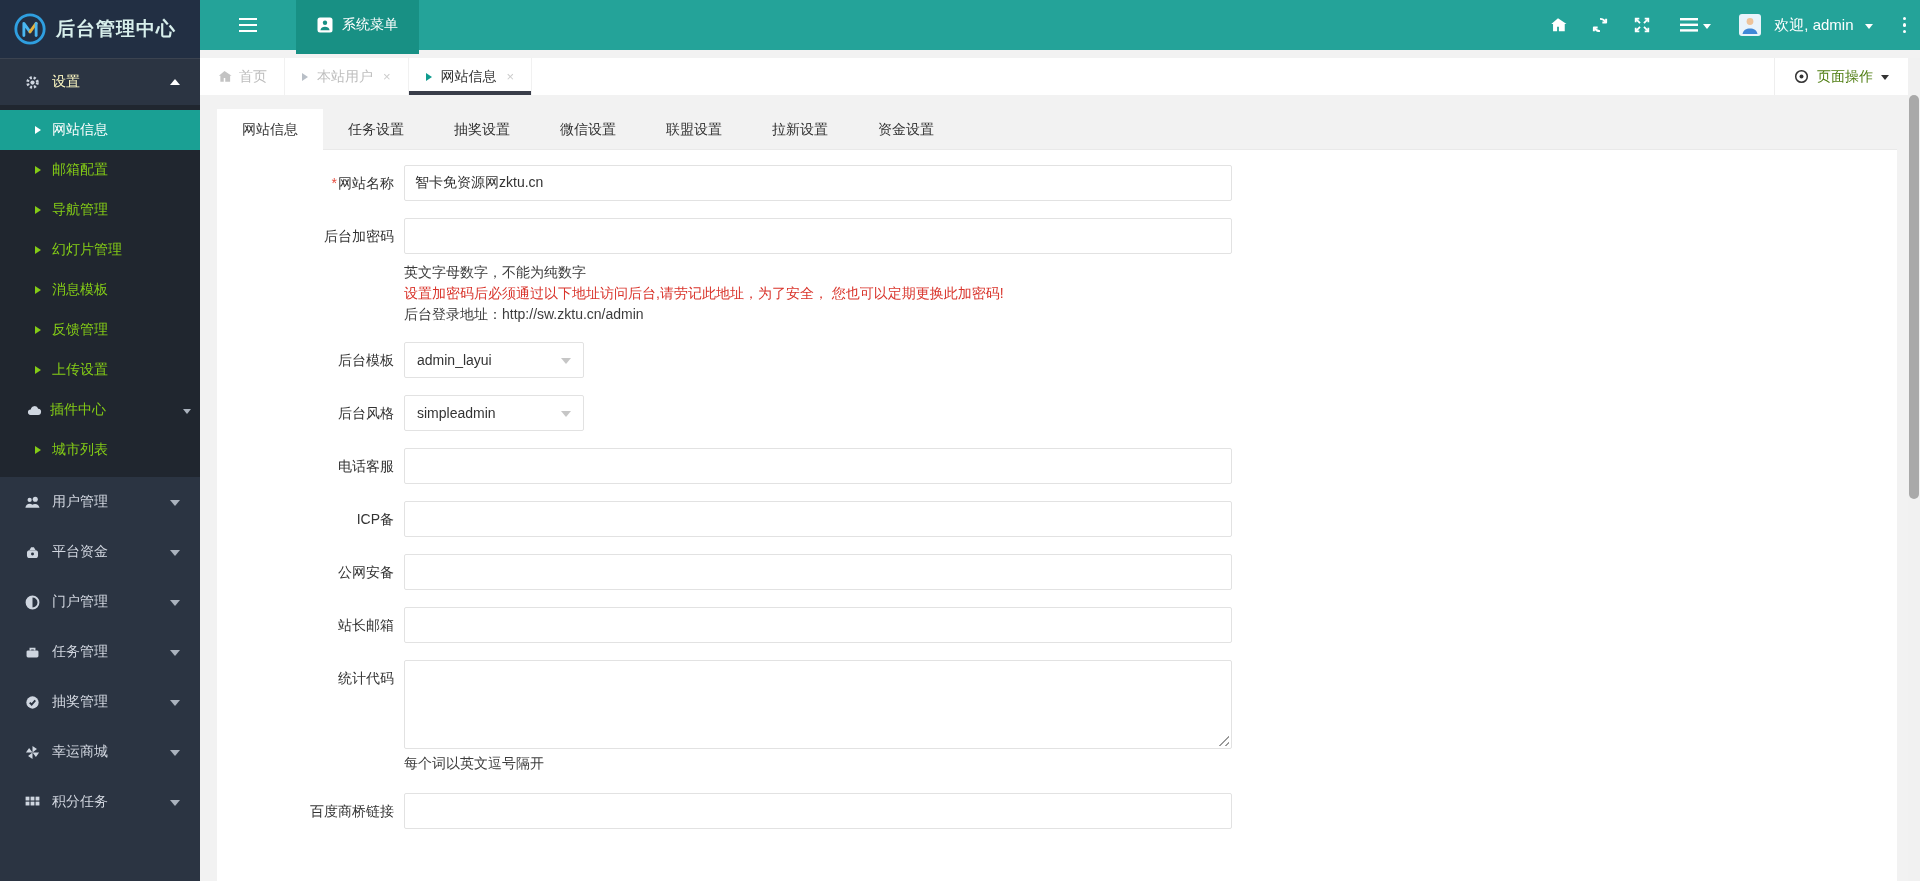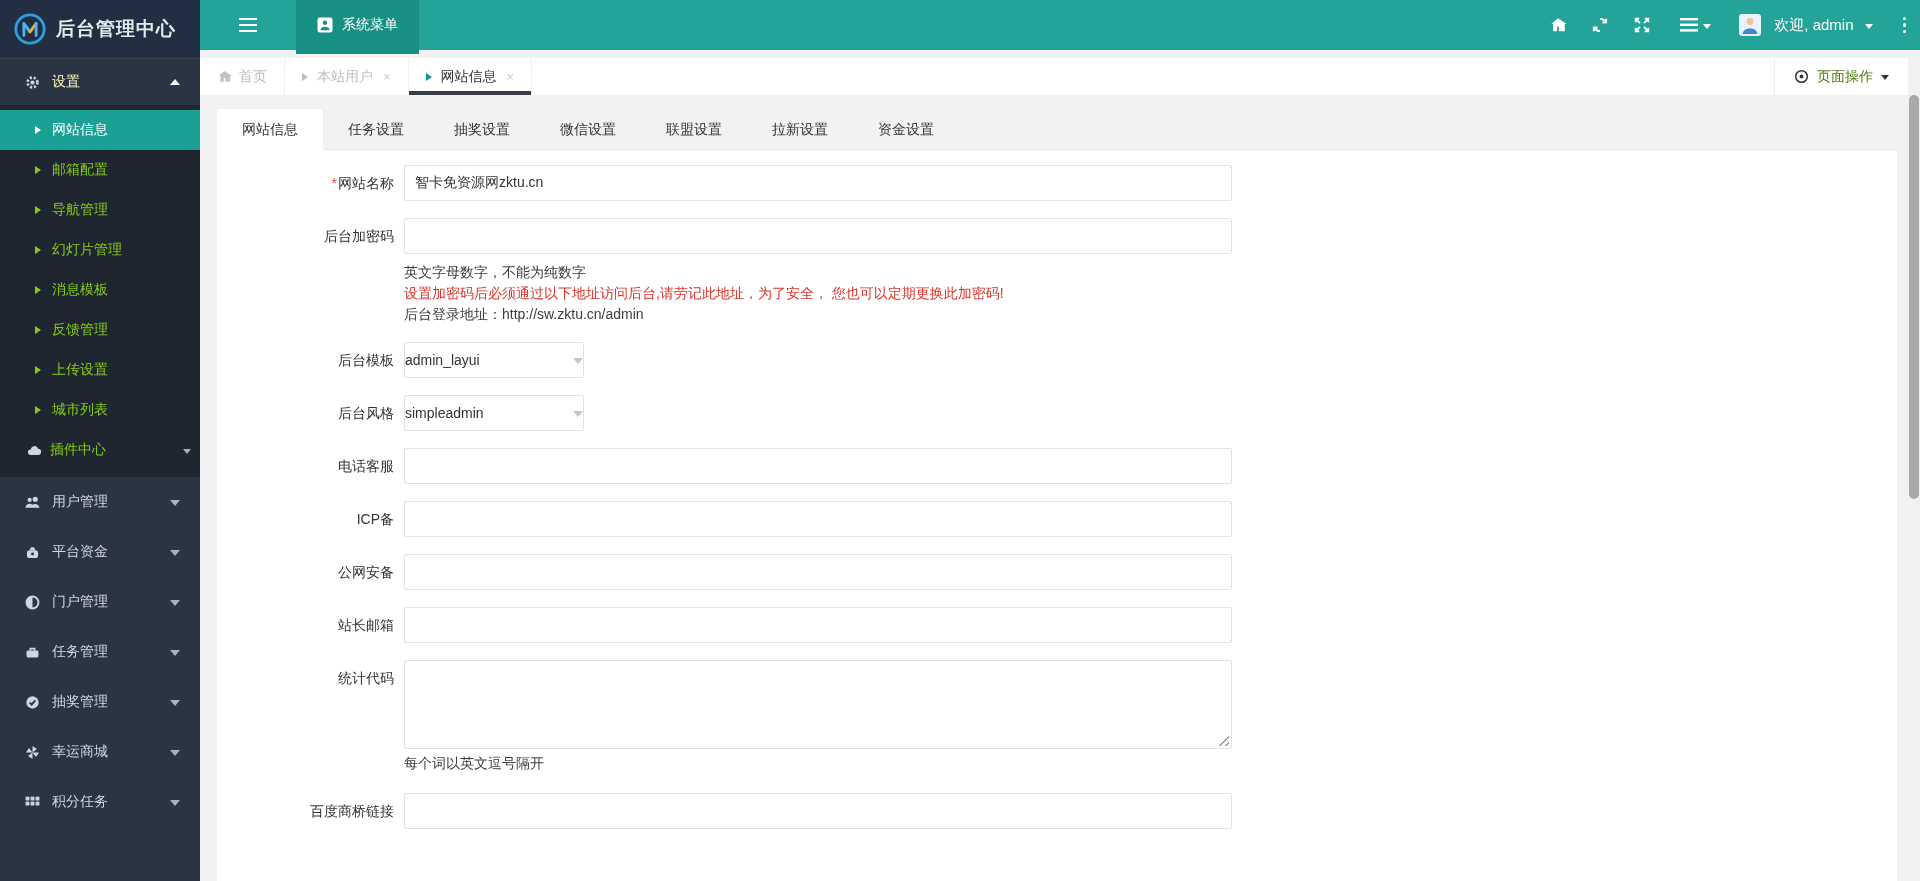--- a/index.html
+++ b/index.html
@@ -54,21 +54,21 @@
   .card { position:absolute; left:217px; top:109px; width:1680px; bottom:0; background:#fff; z-index:2; }
   .card-tabs { height:41px; background:#f2f2f2; border-bottom:1px solid #e9e9e9; display:flex; }
   .ctab { line-height:40px; height:41px; padding:0 25px; font-size:14px; color:#333; cursor:pointer; }
   .ctab.active { background:#fff; }
 
   .form { padding-top:15px; }
   .frow { display:flex; margin-bottom:17px; }
   .flabel { width:187px; padding-right:10px; text-align:right; color:#333; font-size:14px; line-height:36px; align-self:flex-start; white-space:nowrap; }
   .star { color:#e64a3c; margin-right:1px; }
   .inp { width:828px; height:36px; border:1px solid #e2e2e2; border-radius:2px; padding:0 10px; font-size:14px; color:#333; background:#fff; outline:none; font-family:inherit; }
-  .sel { width:180px; height:36px; border:1px solid #e2e2e2; border-radius:2px; display:flex; align-items:center; justify-content:space-between; padding:0 0; font-size:14px; color:#333; background:#fff; cursor:pointer; }
+  .sel { width:180px; height:36px; border:1px solid #e2e2e2; border-radius:2px; display:flex; align-items:center; justify-content:space-between; padding:0 12px; font-size:14px; color:#333; background:#fff; cursor:pointer; }
   .sel .tri-down { border-top-color:#c6c6c6; }
   .ta-wrap { position:relative; width:828px; }
   .ta { width:828px; height:89px; border:1px solid #e2e2e2; border-radius:2px; padding:7px 10px; font-size:14px; color:#333; resize:none; outline:none; font-family:inherit; display:block; }
   .ta-corner { position:absolute; right:3px; bottom:3px; width:10px; height:10px;
     background:linear-gradient(315deg, transparent 2px, #9a9a9a 2px, #9a9a9a 3.5px, transparent 3.5px, transparent 6px, #9a9a9a 6px, #9a9a9a 7.5px, transparent 7.5px); }
   .helps { margin-top:8px; font-size:14px; color:#3c3c3c; line-height:21px; }
   .helps .red { color:#d9342b; }
   .help-one { margin-top:6px; font-size:14px; color:#3c3c3c; }
 
   
@@ -127,32 +127,32 @@
         <span>消息模板</span>
       </div>
       <div class="smi">
         <span class="tri-right"></span>
         <span>反馈管理</span>
       </div>
       <div class="smi">
         <span class="tri-right"></span>
         <span>上传设置</span>
       </div>
-      <div class="smi">
-        <span class="tri-right"></span>
-        <span>城市列表</span>
-      </div>
       <div class="smi" style="padding-left:32px;">
         <span class="g-ic">
           <svg width="17" height="17" viewBox="0 0 16 16">
             <path d="M4.3 12.2a2.6 2.6 0 0 1 .2-5.2 3.6 3.6 0 0 1 7-.6 2.8 2.8 0 0 1-.4 5.8z" fill="#cfd6e0"></path>
           </svg>
         </span>
         <span>插件中心</span>
         <span class="tri-down tri-sm mla" style="color:#aab2bd; margin-right:9px;"></span>
+      </div>
+      <div class="smi">
+        <span class="tri-right"></span>
+        <span>城市列表</span>
       </div>
     </div>
 
     <div class="top-group">
       <span class="g-ic">
         <svg width="17" height="17" viewBox="0 0 16 16" fill="#cfd6e0">
           <circle cx="5.3" cy="5.6" r="2"></circle>
             <circle cx="10.6" cy="5" r="2.4"></circle>
           <path d="M1.3 13c.4-2.6 2-3.8 4-3.8 1 0 1.9.3 2.5.9.7-.5 1.5-.8 2.6-.8 2.2 0 3.8 1.2 4.2 3.7z"></path>
         </svg>

